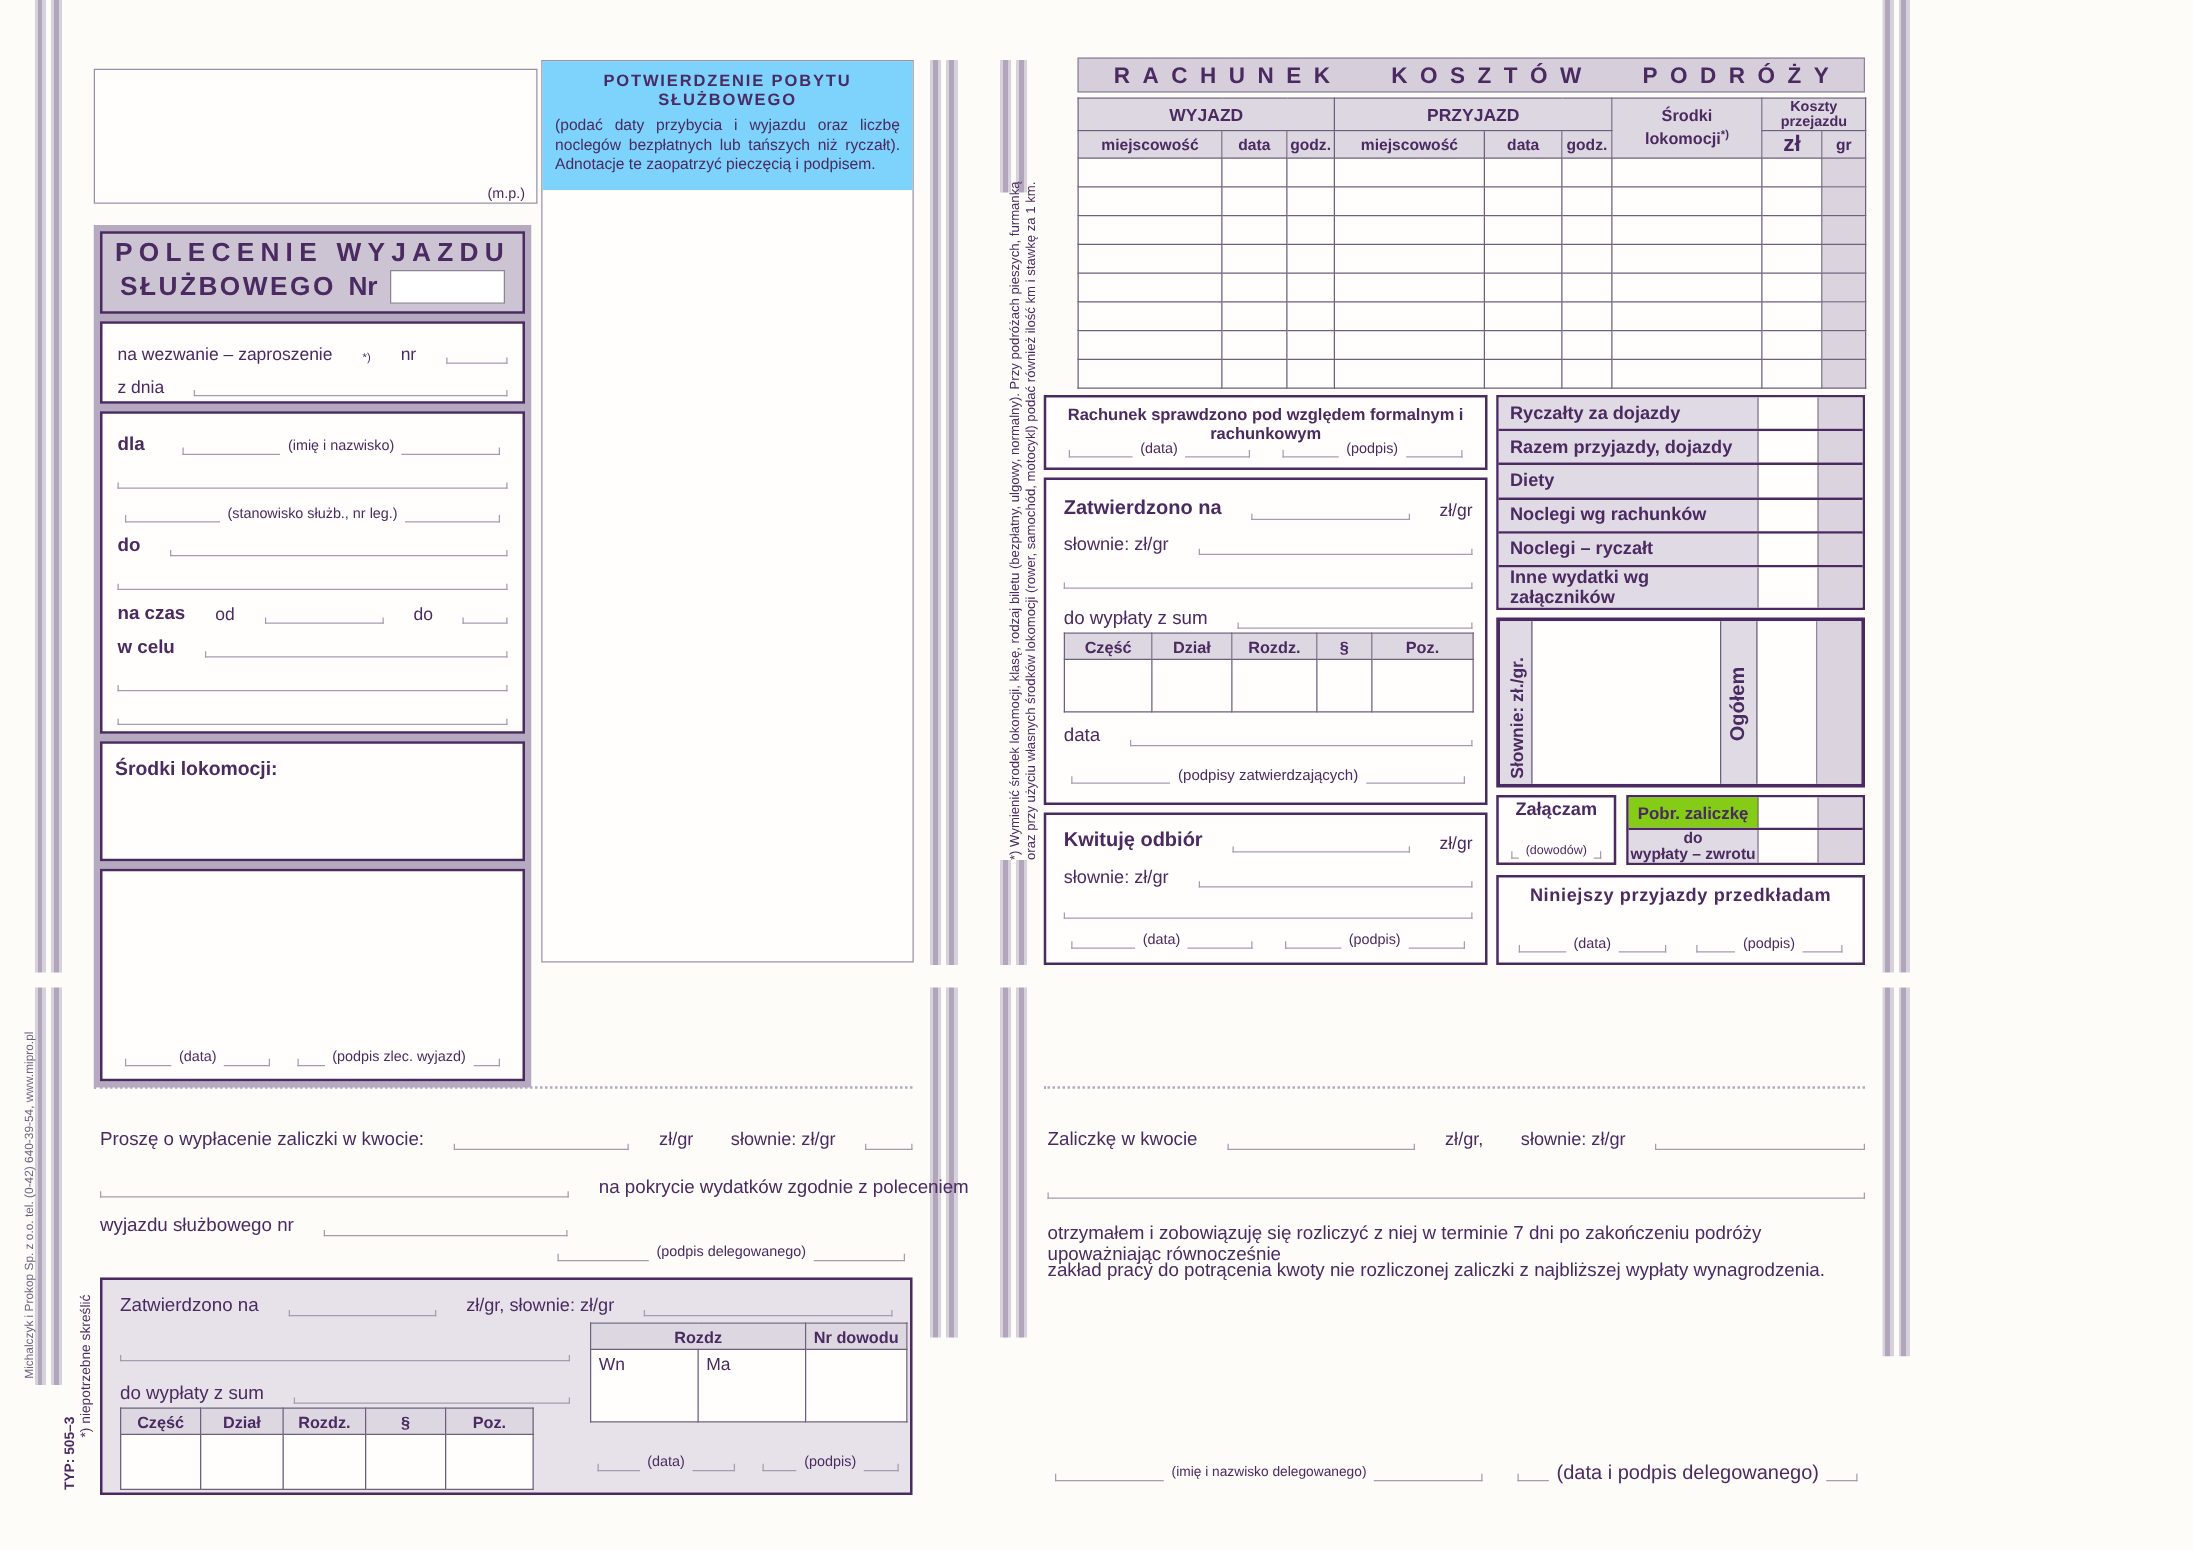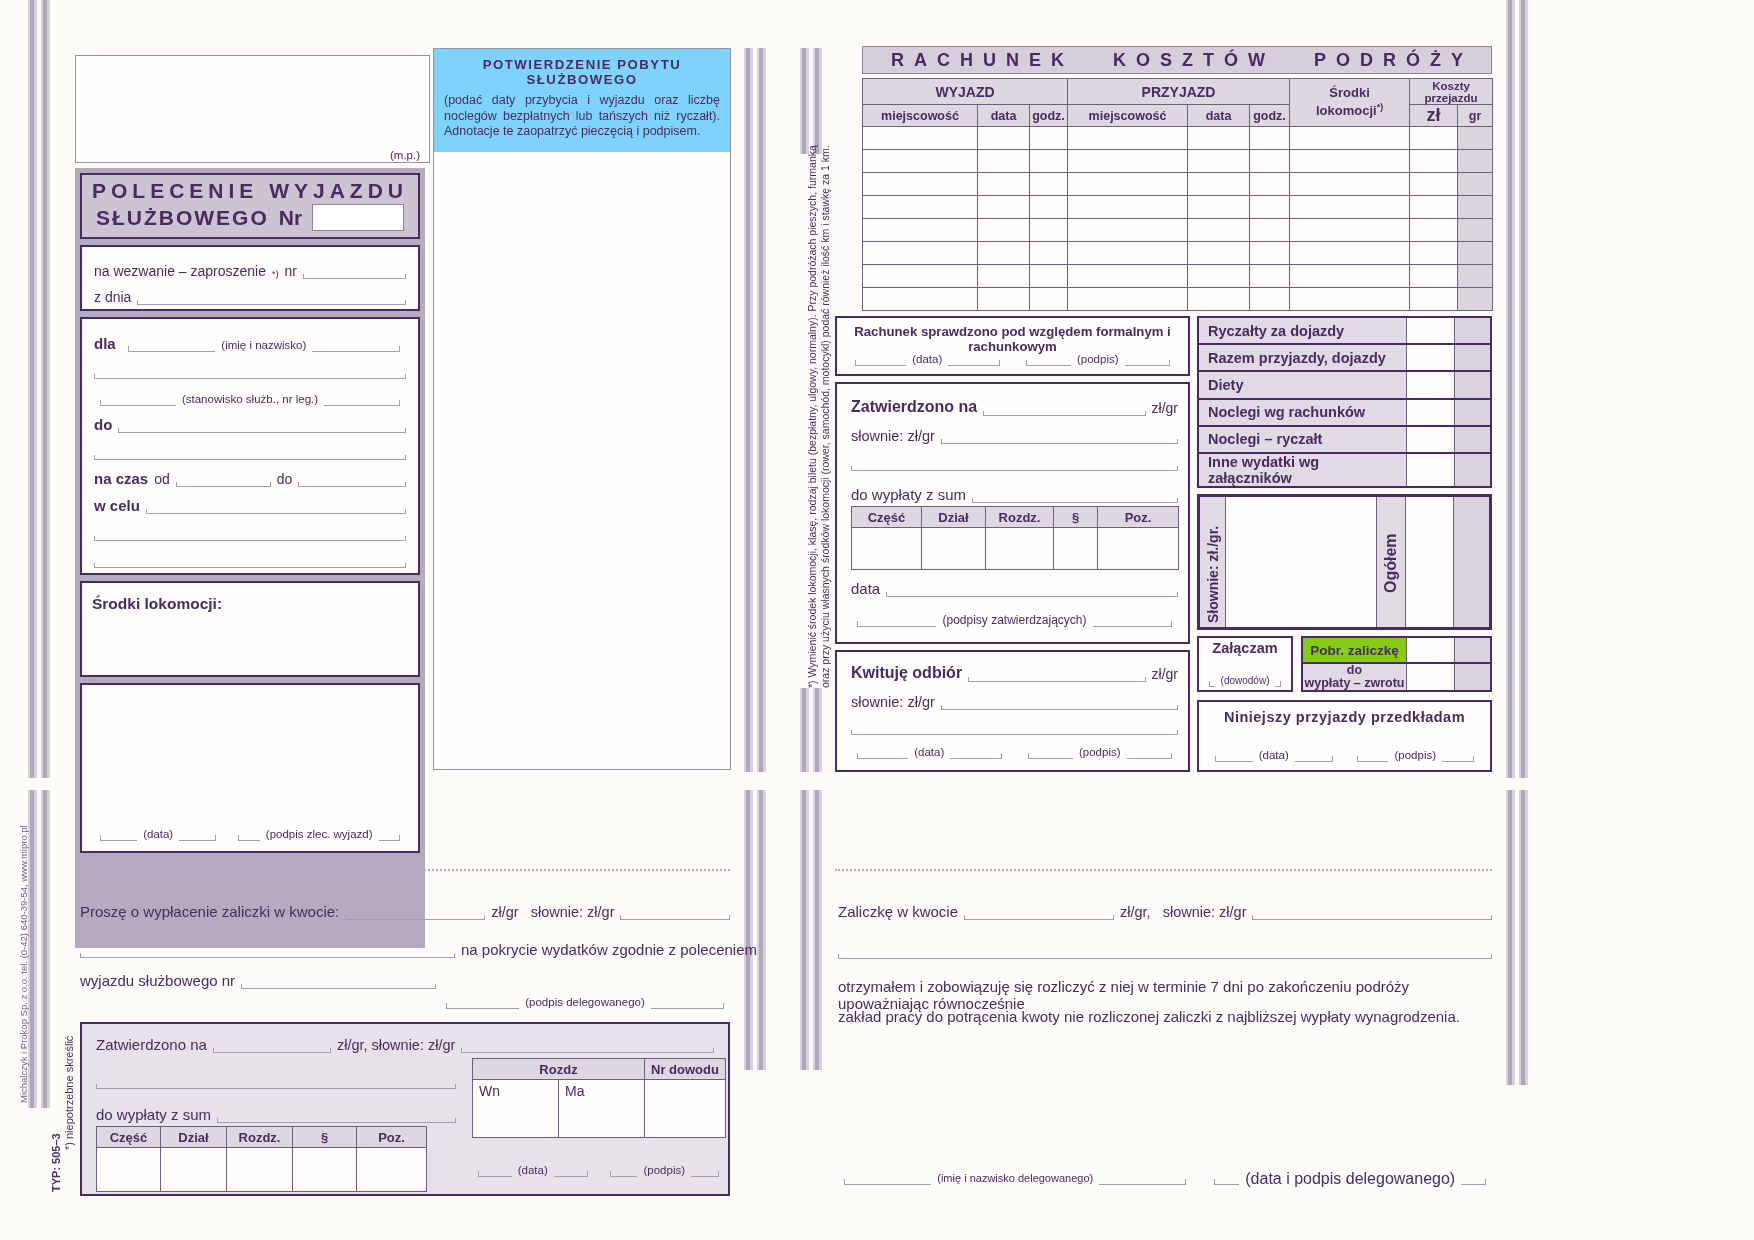--- a/index.html
+++ b/index.html
@@ -11,21 +11,21 @@
     --frame:#b5aabf;
     --boxborder:#9b91a6;
     --paper:#fdfcf9;
   }
   *{box-sizing:border-box;margin:0;padding:0}
   body{background:#fff;font-family:"Liberation Sans",sans-serif;color:var(--ink)}
   .page{position:relative;width:1754px;height:1240px;background:var(--paper);overflow:hidden}
   .abs{position:absolute}
   .b{font-weight:700}
   .box{position:absolute;border:2px solid var(--ink);background:#fffefc}
-  .row{display:flex;align-items:flex-end;gap:6px}
+  .row{display:flex;align-items:flex-end;gap:24px}
   .wl{flex:1;border-bottom:1px solid var(--line);height:13px;position:relative}
   .wl::before,.wl::after{content:"";position:absolute;bottom:-1px;width:1px;height:5px;background:var(--line)}
   .wl::before{left:0}.wl::after{right:0}
   .wlf{flex:none}
   .cap{display:flex;align-items:flex-end;font-size:11.5px;color:var(--ink);white-space:nowrap;line-height:13px}
   .cap::before,.cap::after{content:"";flex:1;border-bottom:1px solid var(--line);height:5px;margin:0 6px}
   .cap::before{border-left:1px solid var(--line)}
   .cap::after{border-right:1px solid var(--line)}
   .vt{position:absolute;transform:rotate(-90deg);transform-origin:0 0;white-space:nowrap}
   table{border-collapse:collapse;table-layout:fixed}
@@ -61,21 +61,21 @@
   <div class="abs" style="left:75px;top:55px;width:355px;height:108px;border:1.5px solid var(--boxborder);background:#fffefc"></div>
   <div class="abs" style="left:390px;top:149px;font-size:11.5px">(m.p.)</div>
 
   <div class="abs" style="left:433px;top:48px;width:298px;height:722px;border:1px solid var(--boxborder);background:#fffefc">
     <div style="background:#7dd3fc;padding:8px 10px 12px 10px">
       <div class="b" style="font-size:13.2px;text-align:center;letter-spacing:1.5px;margin-bottom:6px">POTWIERDZENIE POBYTU SŁUŻBOWEGO</div>
       <div style="font-size:12.5px;line-height:15.5px;text-align:justify">(podać daty przybycia i wyjazdu oraz liczbę noclegów bezpłatnych lub tańszych niż ryczałt). Adnotacje te zaopatrzyć pieczęcią i podpisem.</div>
     </div>
   </div>
 
-  <div class="abs" style="left:75px;top:168px;width:350px;height:780px;background:var(--frame)">
+  <div class="abs" style="left:75px;top:180px;width:350px;height:690px;background:var(--frame)">
 
     <div class="box" style="left:5px;top:5px;width:340px;height:66px;background:#cdc4d3">
       <div class="b" style="font-size:21px;letter-spacing:5px;text-align:center;margin-top:4px">POLECENIE WYJAZDU</div>
       <div style="display:flex;align-items:center;justify-content:center;gap:10px;margin-top:1px">
         <span class="b" style="font-size:21px;letter-spacing:2px">SŁUŻBOWEGO</span>
         <span class="b" style="font-size:21px">Nr</span>
         <span style="display:inline-block;width:92px;height:27px;background:#fff;border:1.5px solid #8f8399"></span>
       </div>
     </div>
 

